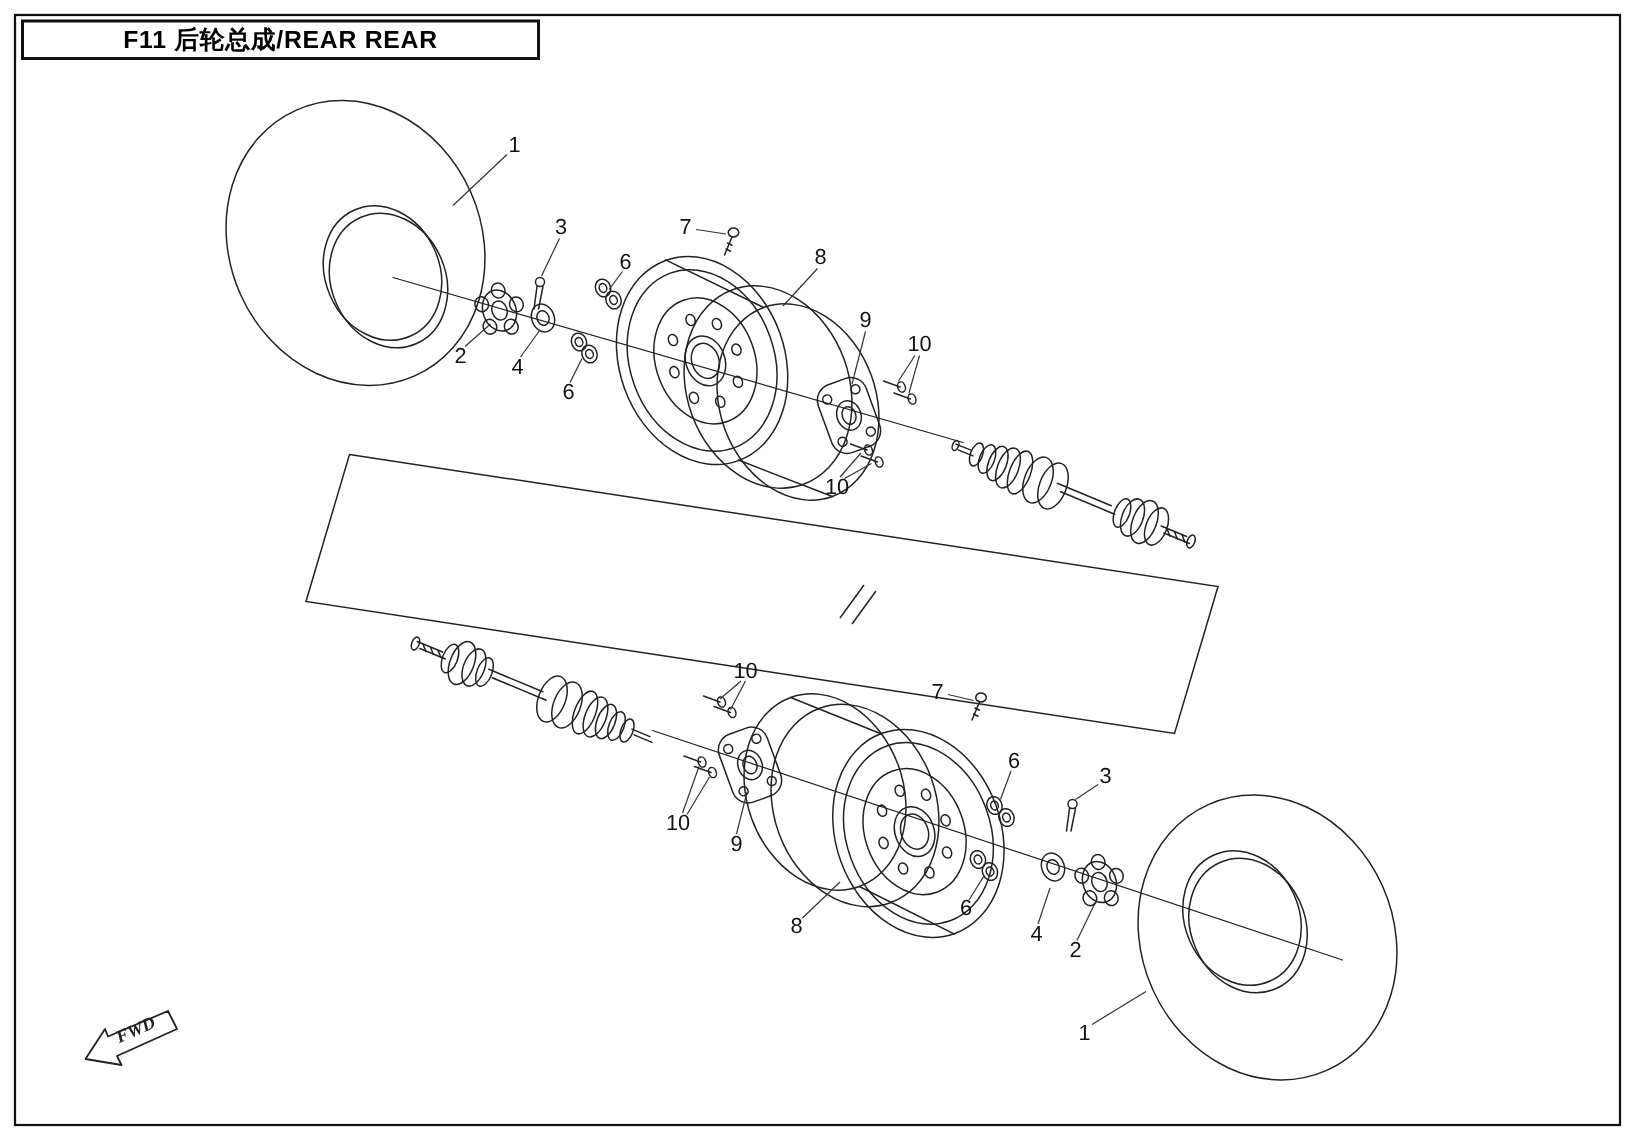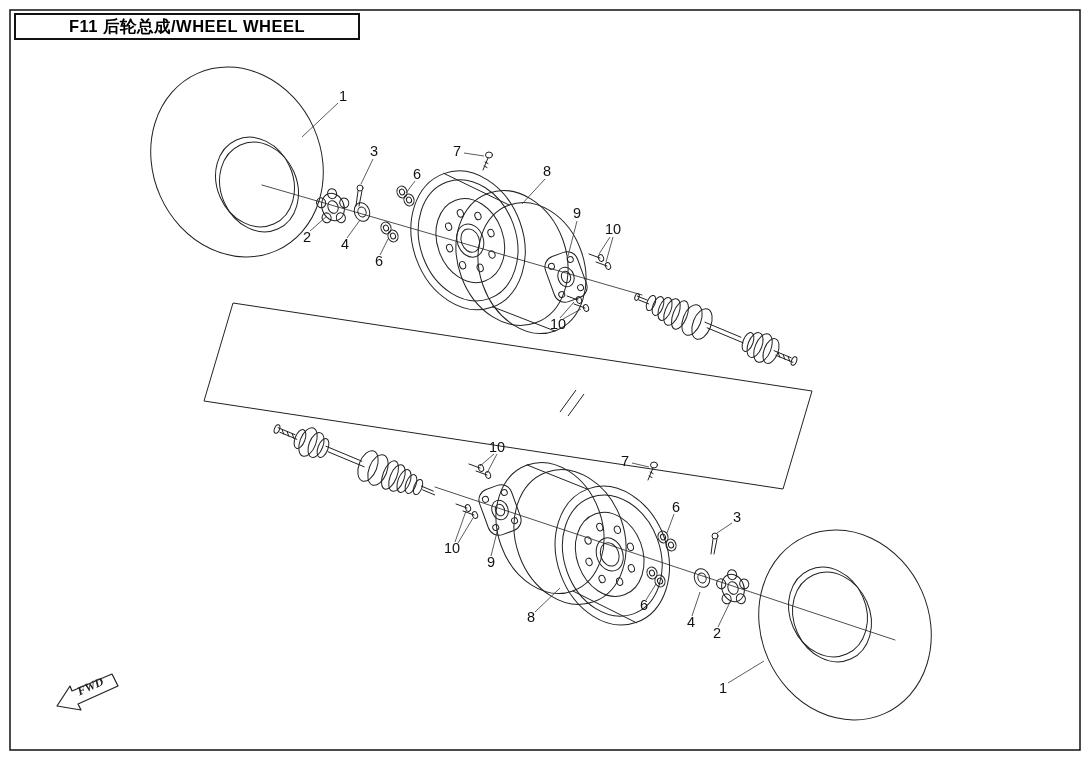--- a/index.html
+++ b/index.html
@@ -22,21 +22,21 @@
   .fwd-text{
     font-family:"Liberation Serif", serif;
     font-size:12px;font-style:italic;font-weight:bold;fill:#222;
     text-anchor:middle;
   }
 </style>
 </head>
 <body>
 
 <div class="title-box">
-  <span>F11 后轮总成/WHEEL WHEEL</span>
+  <span>F11 后轮总成/REAR REAR</span>
 </div>
 
 <svg id="diagram-svg" width="1090" height="760" viewBox="0 0 1090 760">
 
   <rect x="10" y="10" width="1070" height="740" fill="none" stroke="#111" stroke-width="1.5"></rect>
 
   <g stroke="#222" fill="none" stroke-width="1">
     <polygon points="233,303 812,391 783,489 204,401"></polygon>
     <line x1="560" y1="412" x2="576" y2="390"></line>
     <line x1="568" y1="416" x2="584" y2="394"></line>

